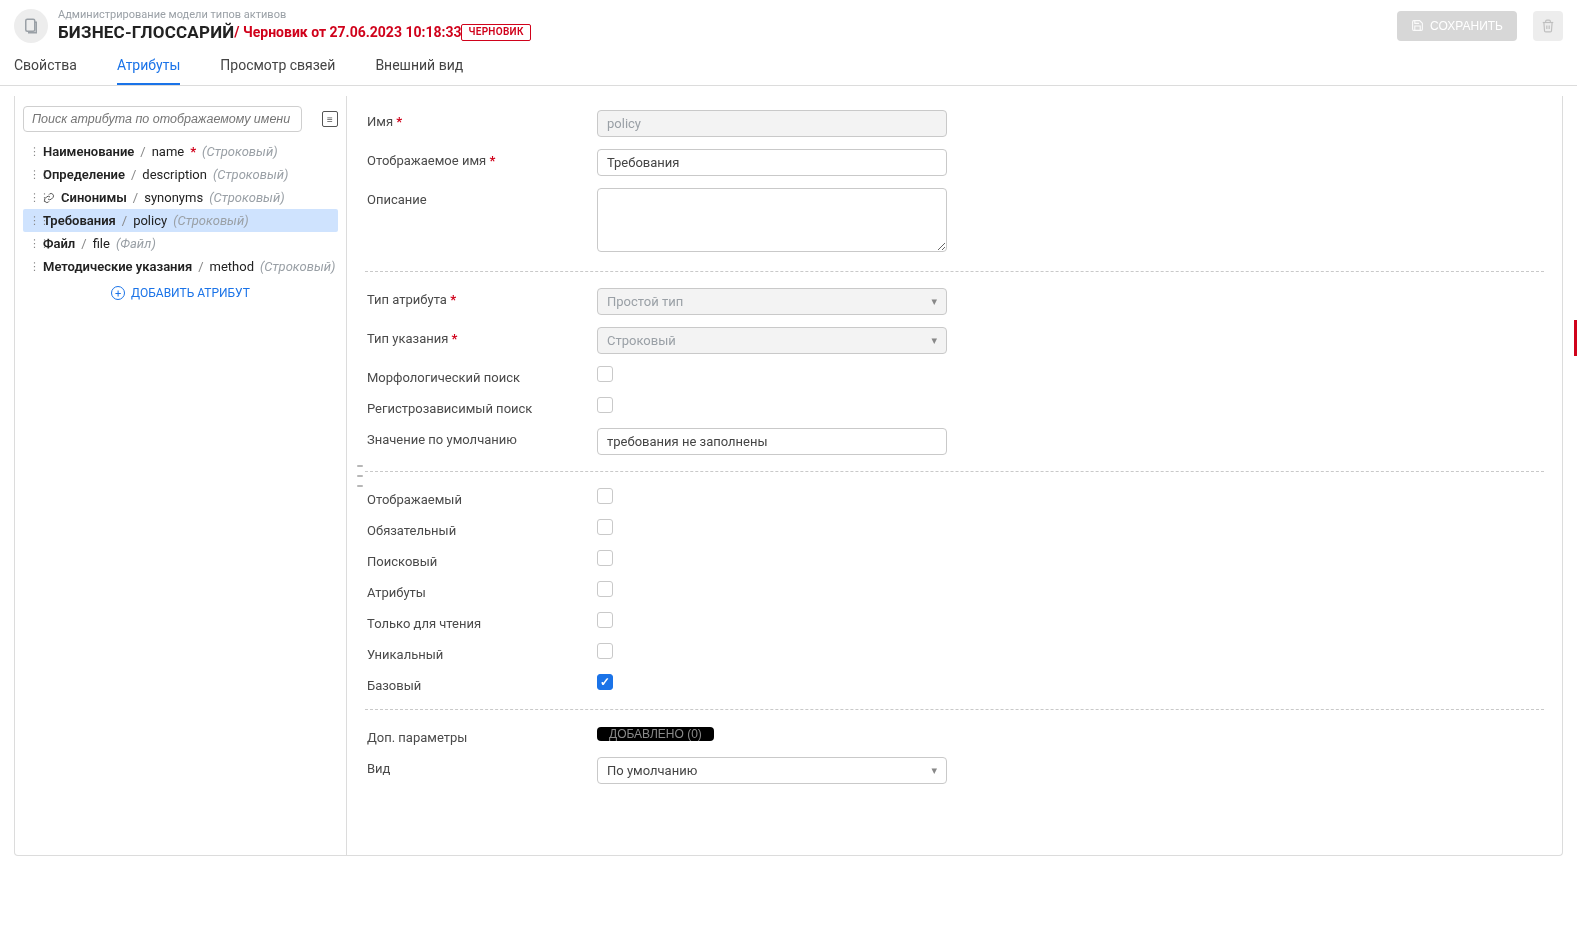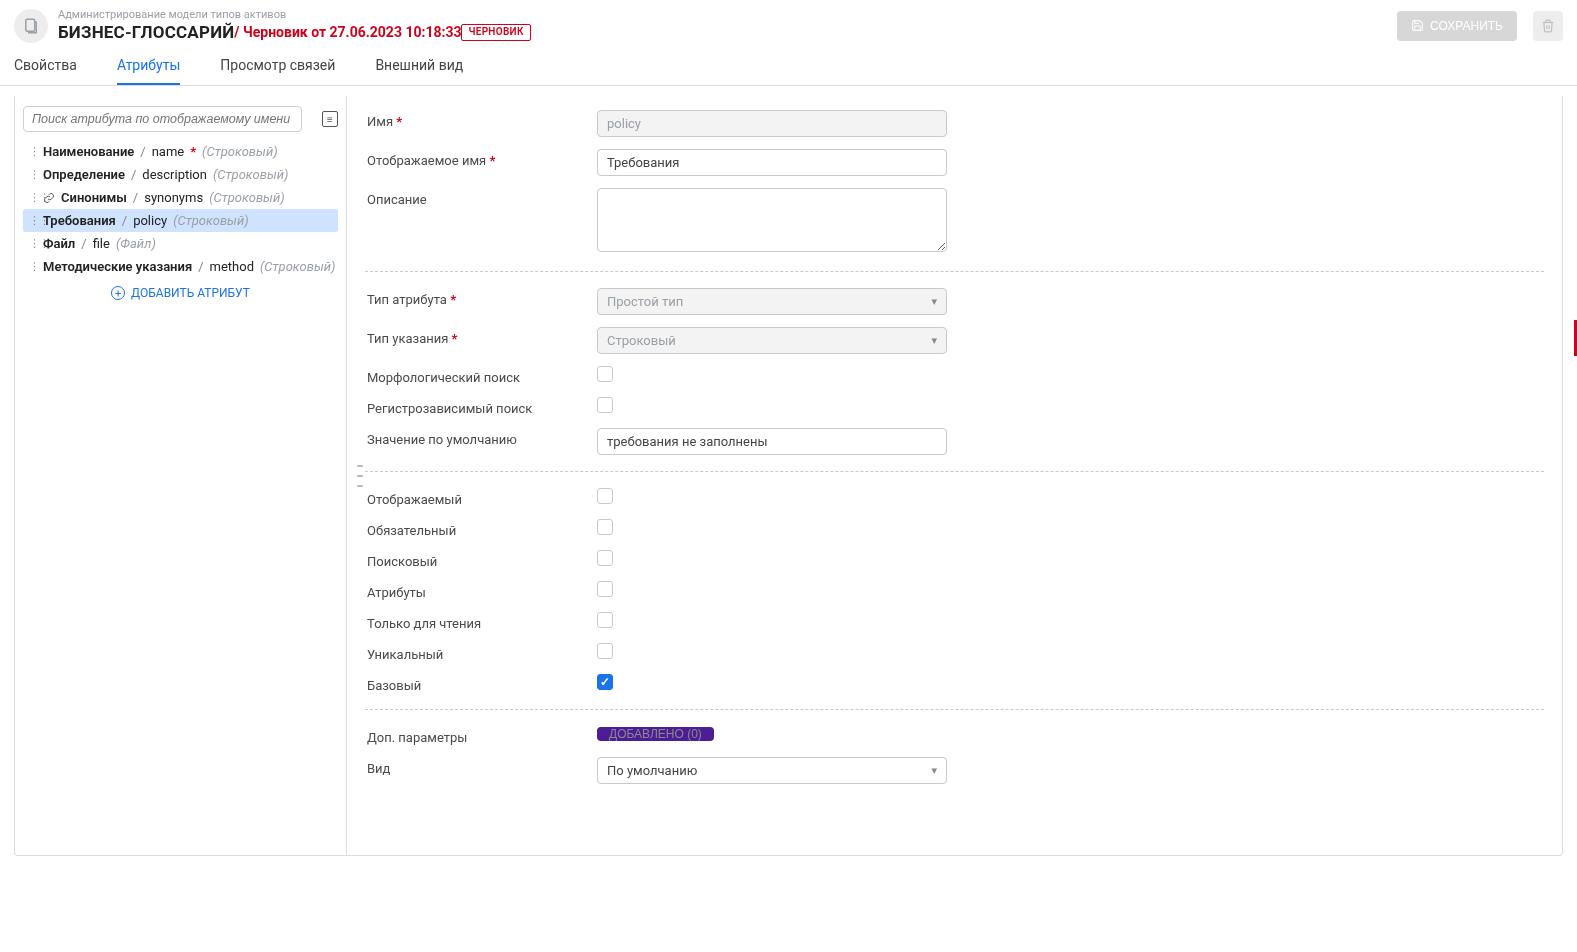--- a/index.html
+++ b/index.html
@@ -156,21 +156,21 @@
     display: inline-flex; align-items: center; justify-content: center;
     cursor: pointer; background:#fff;
   }
   .chk.checked { background: #1a73e8; border-color: #1a73e8; }
   .chk.checked::after { content: "✓"; color: #fff; font-size: 12px; font-weight: 700; }
   .section-divider {
     border: none; border-top: 1px dashed #c9c9c9;
     margin: 10px 18px;
   }
   .added-btn {
-    background: #4c1d95; color: #8a8a8a; border: none;
+    background: #000000; color: #8a8a8a; border: none;
     border-radius: 4px; padding: 0 12px; font-size: 12px;
     cursor: pointer;
   }
   .right-gutter {
     position: fixed; right: 0; top: 320px;
     width: 3px; height: 36px; background: #d0021b;
   }
 </style>
 </head>
 <body>

